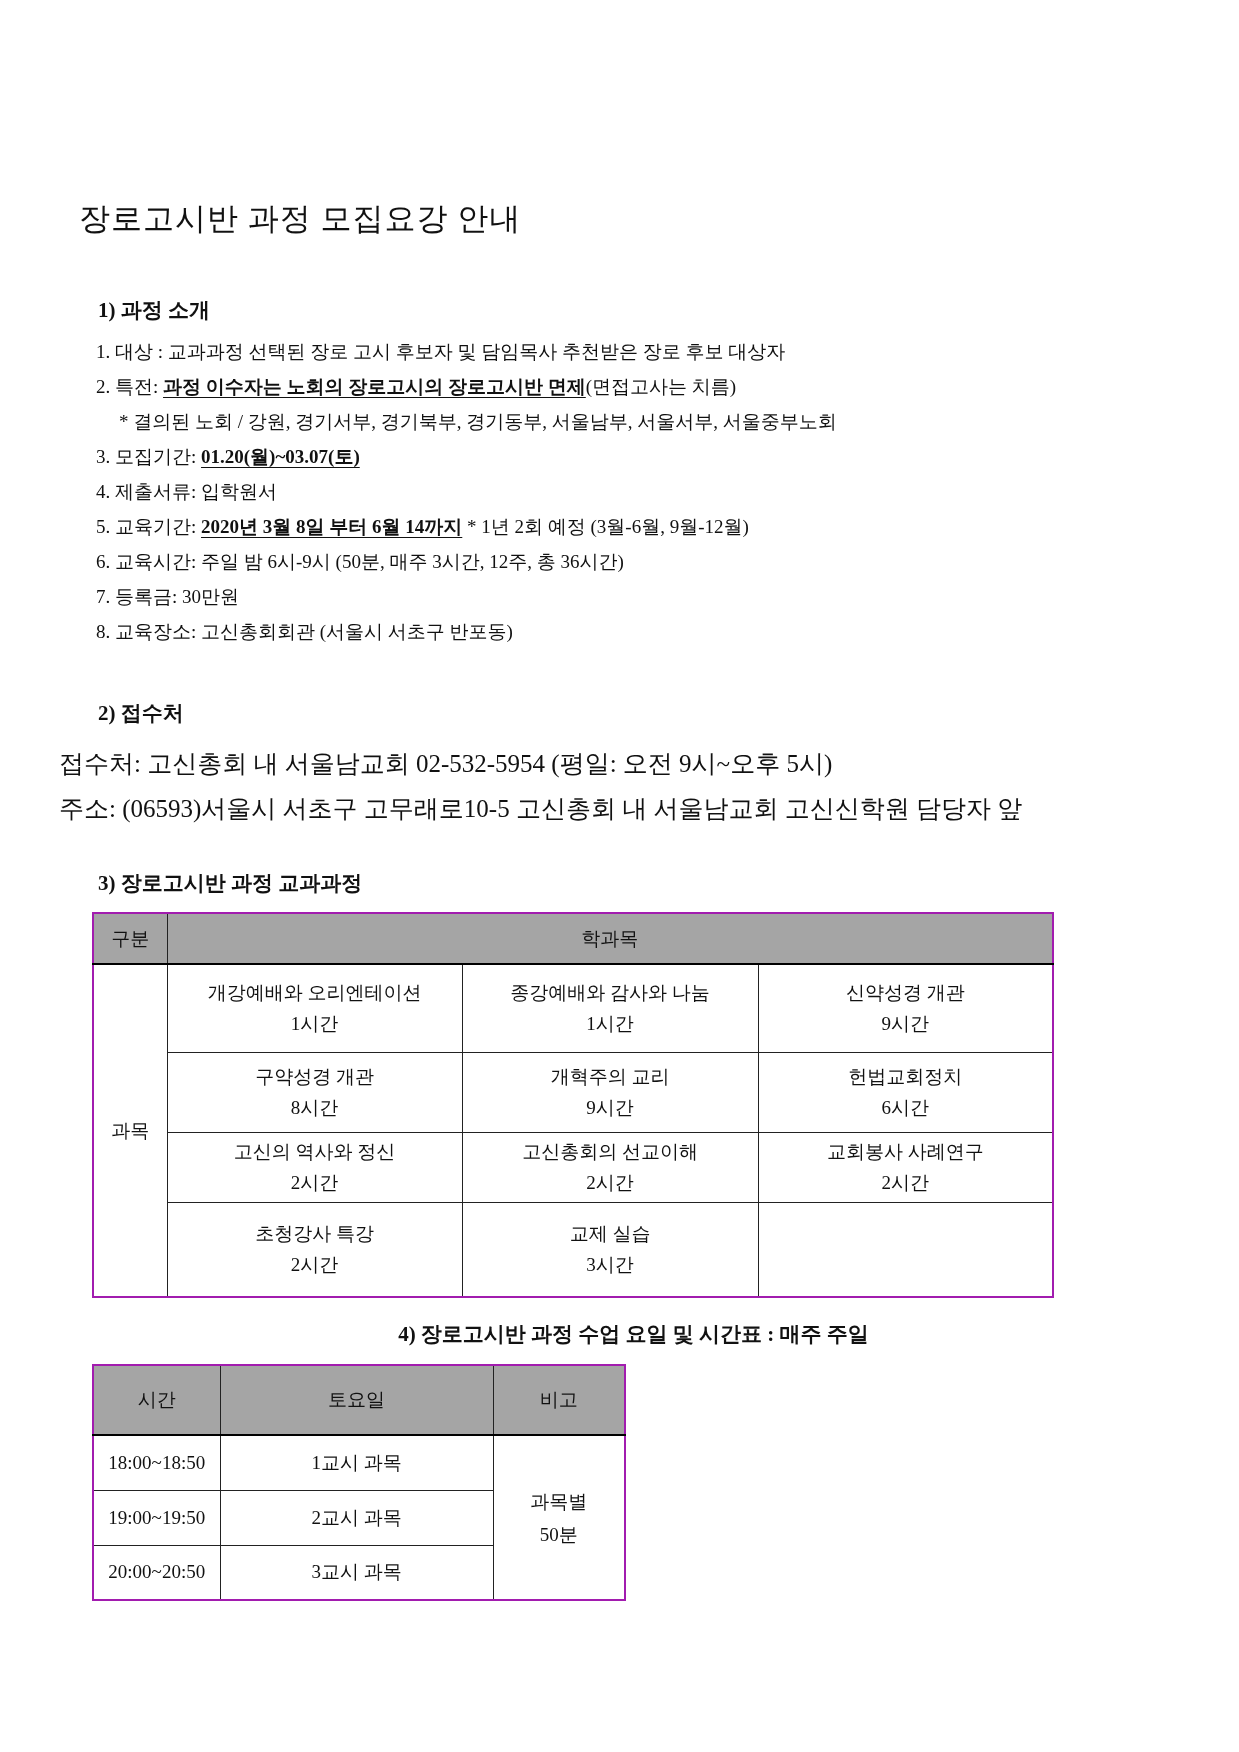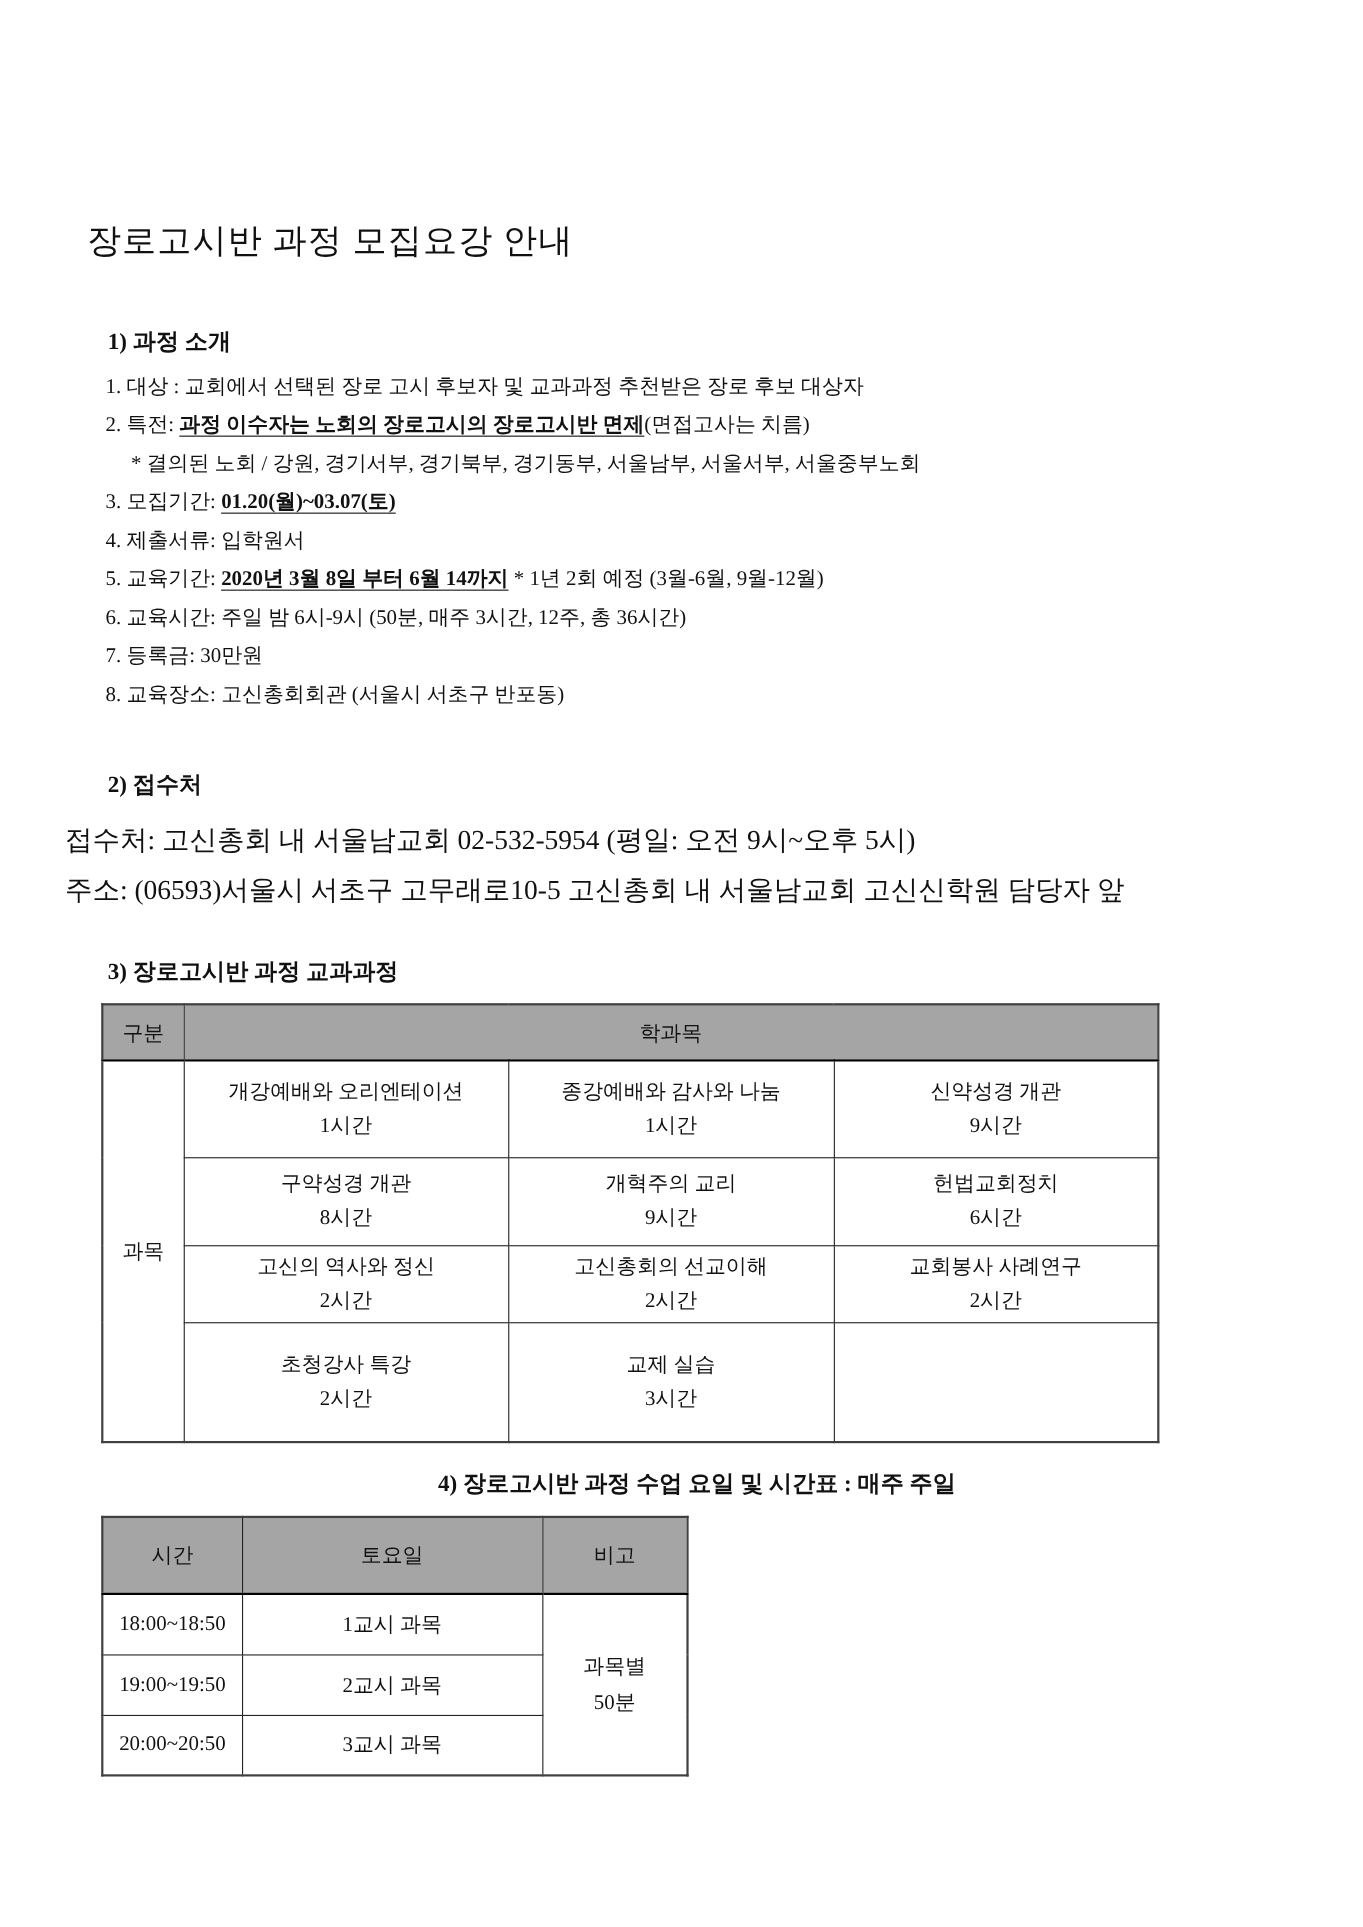--- a/index.html
+++ b/index.html
@@ -22,48 +22,48 @@
 
   .list { margin-top: 10px; margin-left: 17px; }
   .li { font-size: 19px; line-height: 35px; white-space: nowrap; }
   .li .emph { font-weight: 700; text-decoration: underline; text-underline-offset: 4px; }
   .note-line { margin-left: 23px; }
 
   .contact { margin-left: -20px; font-size: 25px; margin-top: 20px; }
   .contact .c-line1 { margin-top: 14px; white-space: nowrap; }
   .contact .c-line2 { margin-top: 12px; white-space: nowrap; }
 
-  table { border-collapse: collapse; table-layout: fixed; margin-left: 13px; border: 2px solid #404040; }
+  table { border-collapse: collapse; table-layout: fixed; margin-left: 13px; border: 2px solid #a21caf; }
   th, td { border: 1px solid #222; text-align: center; vertical-align: middle;
            font-size: 19px; font-weight: 400; overflow: hidden; }
   thead th { background: #a5a5a5; border-bottom: 2px solid #000; }
 
   .t1 { width: 960px; margin-top: 15px; }
   .t1 thead th { height: 51px; }
   .t1 .r1 td { height: 88px; }
   .t1 .r2 td { height: 80px; }
   .t1 .r3 td { height: 70px; }
-  .t1 .r4 td { height: 109px; }
+  .t1 .r4 td { height: 95px; }
   .cell-line { line-height: 31px; }
 
   .t2 { width: 532px; margin-top: 16px; }
   .t2 thead th { height: 70px; }
   .t2 td { height: 55px; }
   .t2 .note-cell .cell-line { line-height: 33px; }
 </style>
 </head>
 <body>
 
 <div class="page">
 
   <h1 class="doc-title">장로고시반 과정 모집요강 안내</h1>
 
   <h2 class="sec-heading s1">1) 과정 소개</h2>
   <div class="list">
-    <p class="li"><span>1. 대상 : </span><span>교회에서 선택된 장로 고시 후보자 및 교과과정 추천받은 장로 후보 대상자</span></p>
+    <p class="li"><span>1. 대상 : </span><span>교과과정 선택된 장로 고시 후보자 및 담임목사 추천받은 장로 후보 대상자</span></p>
     <p class="li"><span>2. 특전: </span><span class="emph">과정 이수자는 노회의 장로고시의 장로고시반 면제</span><span>(면접고사는 치름)</span></p>
     <p class="li note-line">* 결의된 노회 / 강원, 경기서부, 경기북부, 경기동부, 서울남부, 서울서부, 서울중부노회</p>
     <p class="li"><span>3. 모집기간: </span><span class="emph">01.20(월)~03.07(토)</span></p>
     <p class="li"><span>4. 제출서류: </span><span>입학원서</span></p>
     <p class="li"><span>5. 교육기간: </span><span class="emph">2020년 3월 8일 부터 6월 14까지</span><span> * 1년 2회 예정 (3월-6월, 9월-12월)</span></p>
     <p class="li"><span>6. 교육시간: </span><span>주일 밤 6시-9시 (50분, 매주 3시간, 12주, 총 36시간)</span></p>
     <p class="li"><span>7. 등록금: </span><span>30만원</span></p>
     <p class="li"><span>8. 교육장소: </span><span>고신총회회관 (서울시 서초구 반포동)</span></p>
   </div>
 

